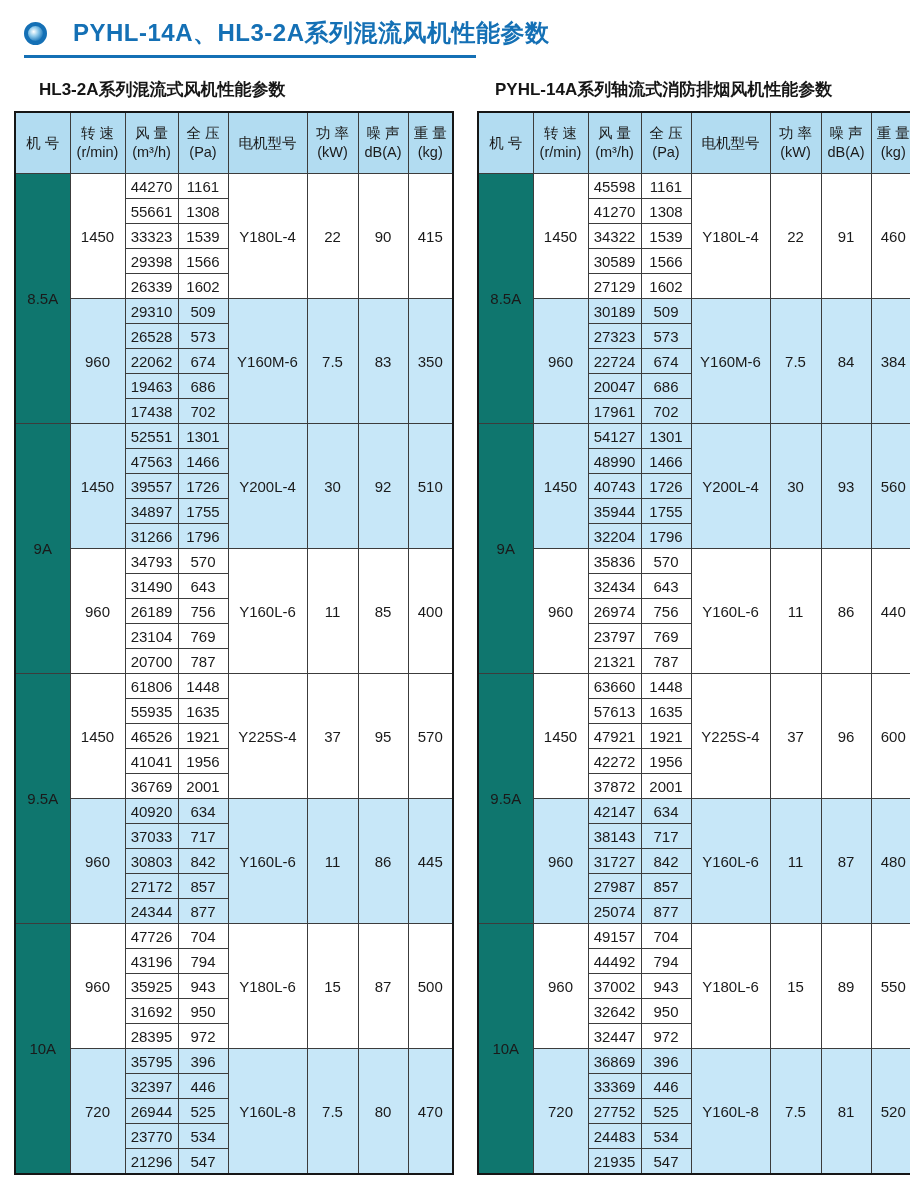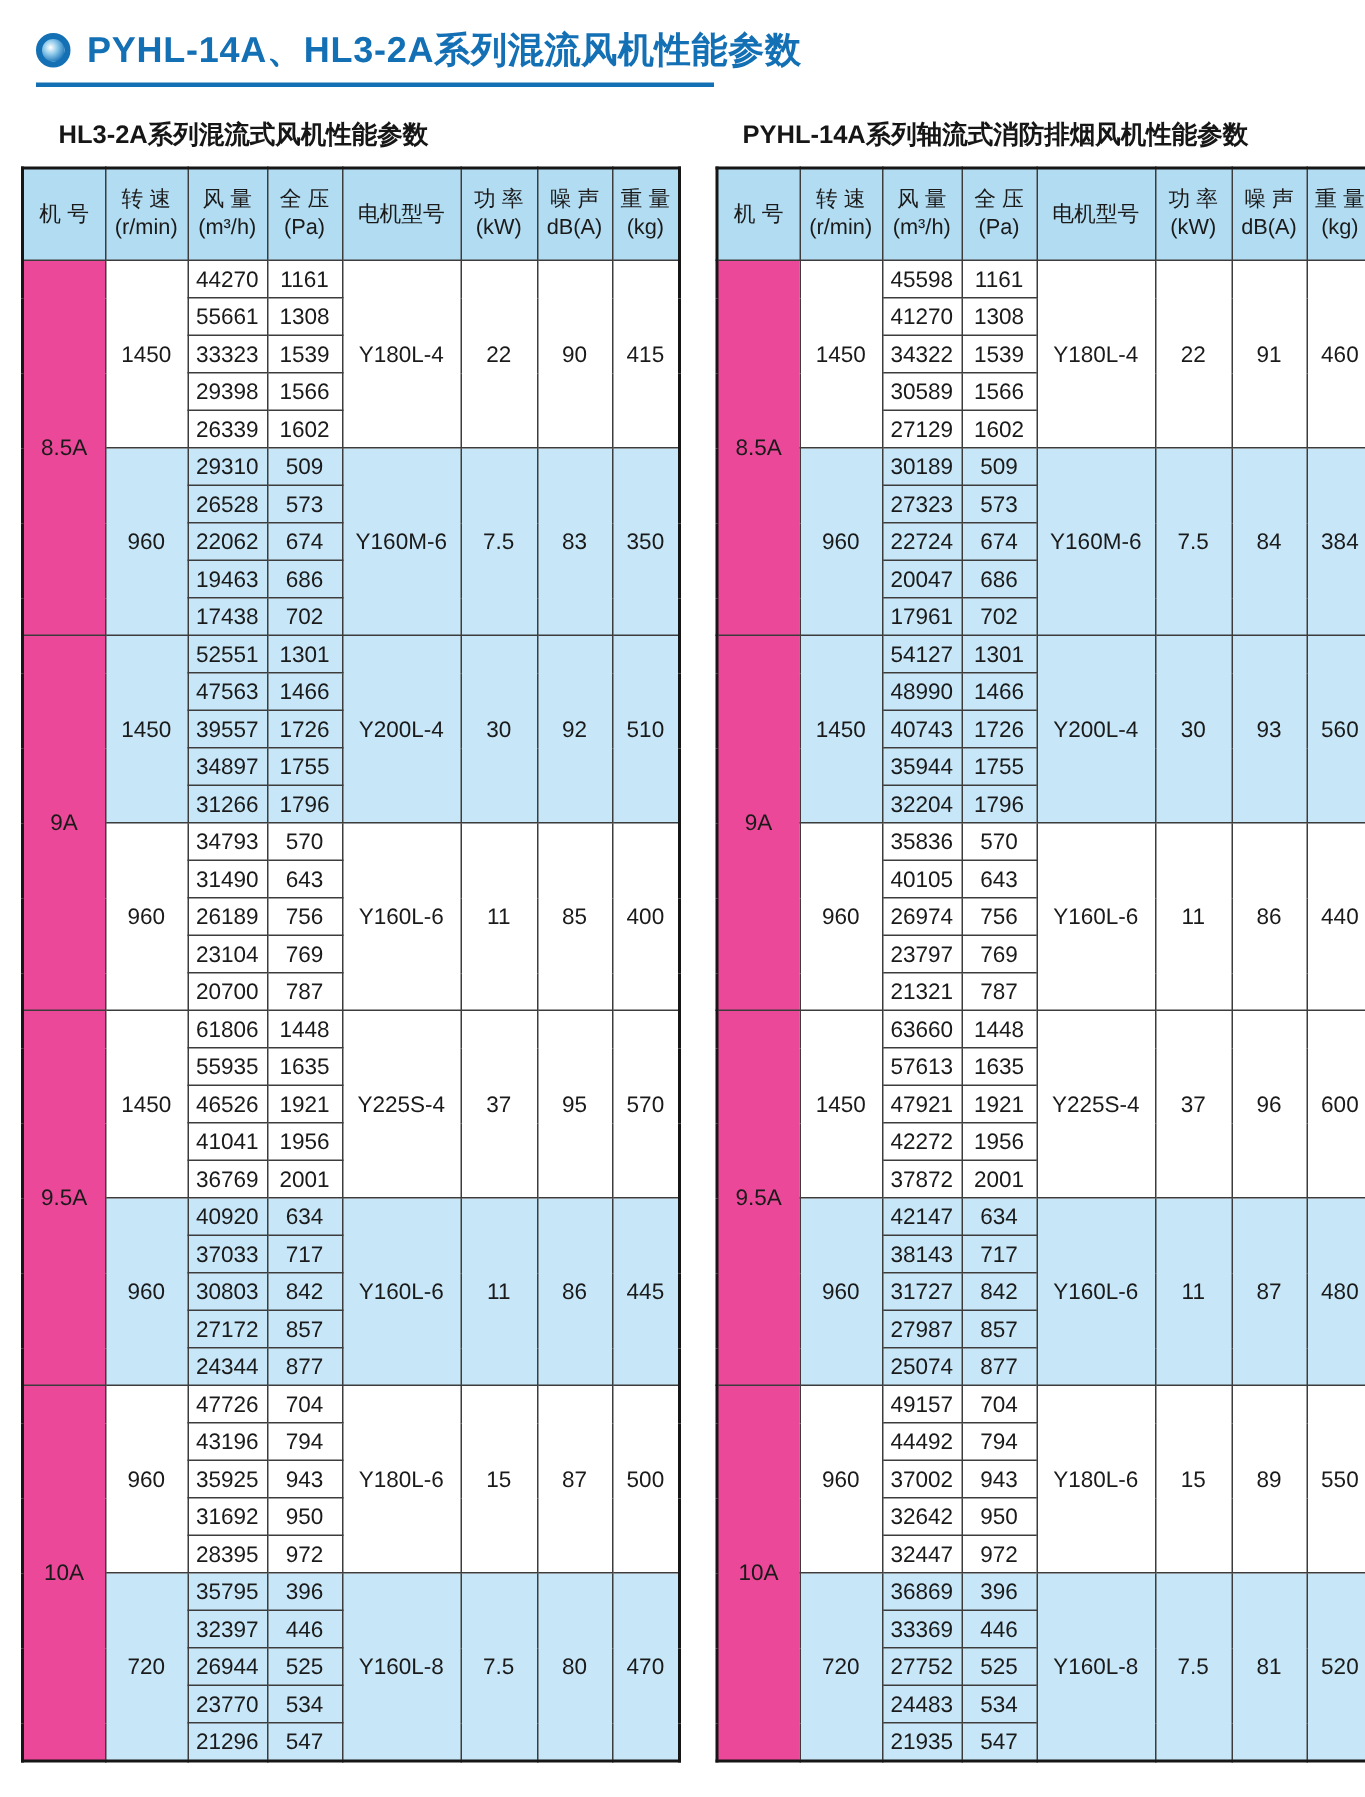--- a/index.html
+++ b/index.html
@@ -7,21 +7,21 @@
     width:910px;height:1198px;
     background:#ffffff;
     font-family:"Liberation Sans","DejaVu Sans",sans-serif;
     color:#1a1a1a;
     overflow:hidden;
   }
   .page{box-sizing:border-box;width:910px;padding:16px 13px 0 14px;}
 
   
   .doc-header{margin-left:10px;margin-bottom:8px;}
-  .title-row{display:flex;align-items:center;gap:11px;height:34px;}
+  .title-row{display:flex;align-items:center;gap:26px;height:34px;}
   .bullet-icon{
     width:15px;height:15px;border-radius:50%;
     border:4px solid #1470b5;
     background:radial-gradient(circle at 38% 38%, #ffffff 0%, #8ec9ea 35%, #1470b5 80%);
     flex:0 0 auto;
   }
   .page-title{
     font-size:24px;font-weight:bold;color:#1470b5;letter-spacing:0.5px;
     white-space:nowrap;
   }
@@ -56,21 +56,21 @@
   .fan-table td{
     border:1px solid #3c3c3c;
     text-align:center;
     vertical-align:middle;
     font-size:15px;
     height:24px;
     padding:0;
     background:#ffffff;
   }
   .fan-table td.shaded{background:#c7e7f8;}
-  .fan-table td.model-cell{background:#ec4899;}
+  .fan-table td.model-cell{background:#0f766e;}
 </style>
 </head>
 <body>
 
 <div class="page">
 
   <div class="doc-header">
     <div class="title-row">
       <span class="bullet-icon"></span>
       <span class="page-title">PYHL-14A、HL3-2A系列混流风机性能参数</span>
@@ -462,21 +462,21 @@
             <tr>
               <td rowspan="5">960</td>
               <td>35836</td>
               <td>570</td>
               <td rowspan="5">Y160L-6</td>
               <td rowspan="5">11</td>
               <td rowspan="5">86</td>
               <td rowspan="5">440</td>
             </tr>
             <tr>
-              <td>40105</td>
+              <td>32434</td>
               <td>643</td>
             </tr>
             <tr>
               <td>26974</td>
               <td>756</td>
             </tr>
             <tr>
               <td>23797</td>
               <td>769</td>
             </tr>

